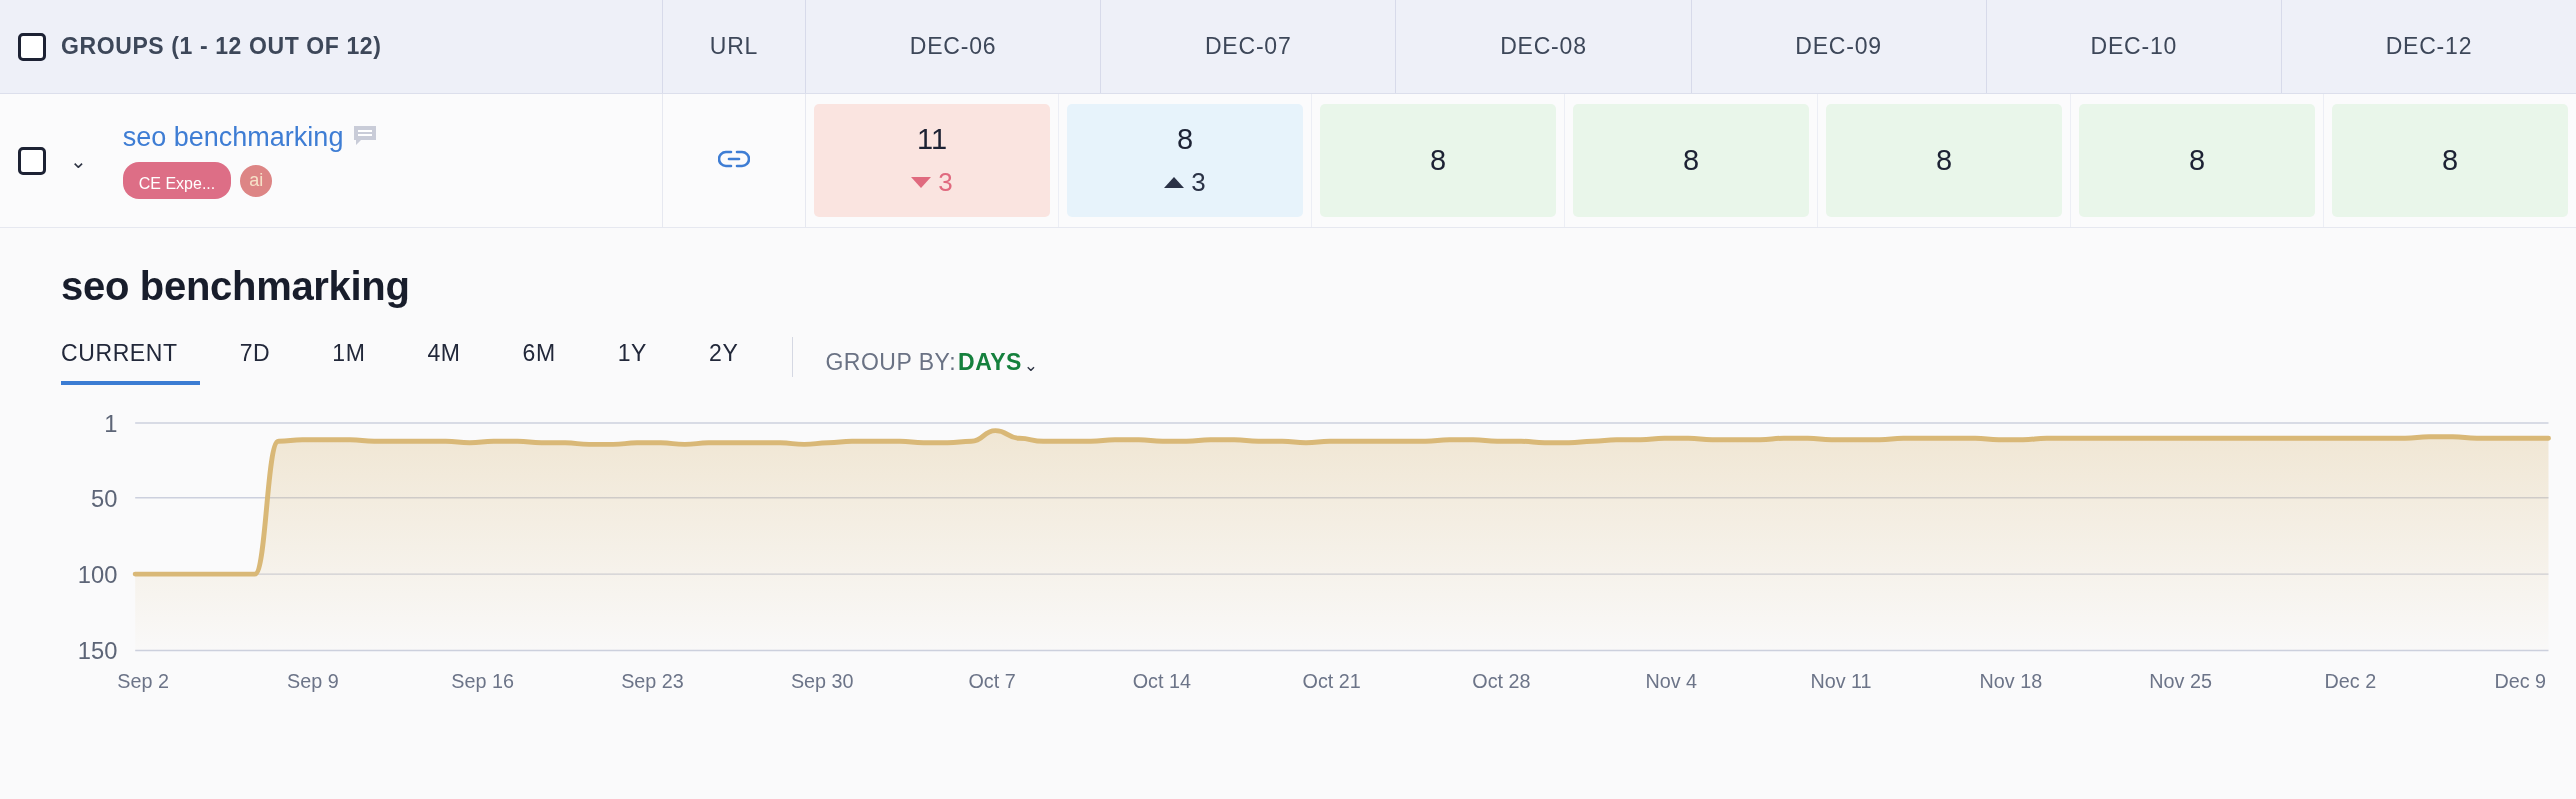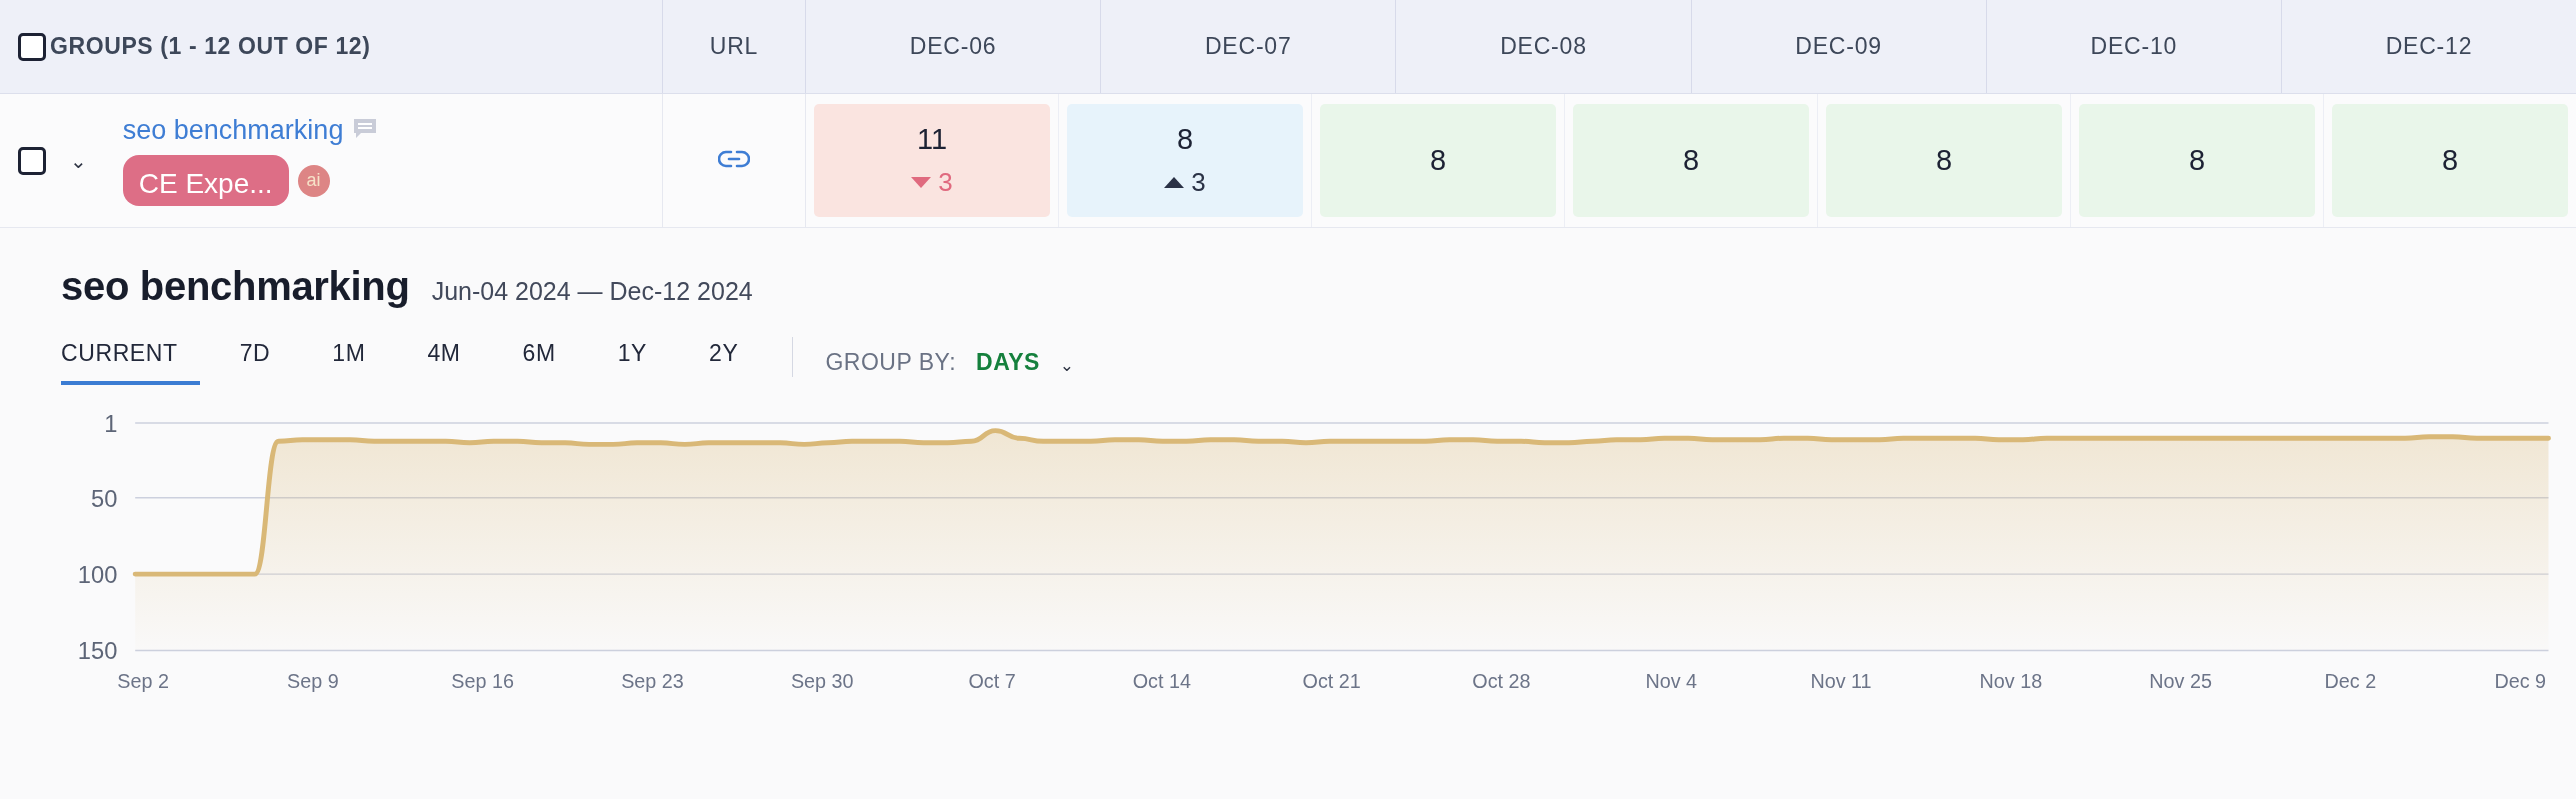--- a/index.html
+++ b/index.html
@@ -54,21 +54,21 @@
   .checkbox {
     width: 28px;
     height: 28px;
     border: 3px solid #1d2234;
     border-radius: 5px;
     background: #ffffff;
     flex: 0 0 28px;
   }
 
   .groups-label {
-    margin-left: 4px;
+    margin-left: 15px;
     font-size: 23px;
     font-weight: 700;
     letter-spacing: 0.6px;
     color: #3d4759;
     white-space: nowrap;
   }
 
   .col-title {
     font-size: 23px;
     font-weight: 400;
@@ -118,21 +118,21 @@
     text-decoration: none;
     cursor: pointer;
     white-space: nowrap;
   }
   .comment-icon { display: block; }
 
   .kw-line2 { display: flex; align-items: center; gap: 9px; }
   .tag-pill {
     background: #dd6e86;
     color: #ffffff;
-    font-size: 28px;
+    font-size: 16px;
     padding: 13px 16px 6px 16px;
     border-radius: 16px;
     white-space: nowrap;
   }
   .ai-badge {
     width: 32px;
     height: 32px;
     border-radius: 50%;
     background: #dd8585;
     color: #f6e2c8;
@@ -223,21 +223,21 @@
   }
   .tabs-divider {
     width: 1px;
     height: 40px;
     background: #d5d8e3;
     margin: 0 32px 10px 32px;
   }
   .groupby {
     display: flex;
     align-items: flex-end;
-    gap: 20px;
+    gap: 2px;
     margin-bottom: 0;
     cursor: pointer;
     white-space: nowrap;
   }
   .groupby-label {
     font-size: 23px;
     color: #6a7284;
     letter-spacing: 0.5px;
   }
   .groupby-value {
@@ -366,21 +366,20 @@
       <div class="val-box" style="background:#e9f6ea">
         <span class="val-num">8</span>
       </div>
     </div>
   </div>
 </div>
 
 <div class="detail">
   <div class="detail-head">
     <span class="detail-title">seo benchmarking</span>
-    <span class="detail-range">Jun-04 2024 — Dec-12 2024</span>
   </div>
 
   <div class="tabs-row">
     <div class="tabs">
       <div class="tab active">CURRENT</div>
       <div class="tab">7D</div>
       <div class="tab">1M</div>
       <div class="tab">4M</div>
       <div class="tab">6M</div>
       <div class="tab">1Y</div>

